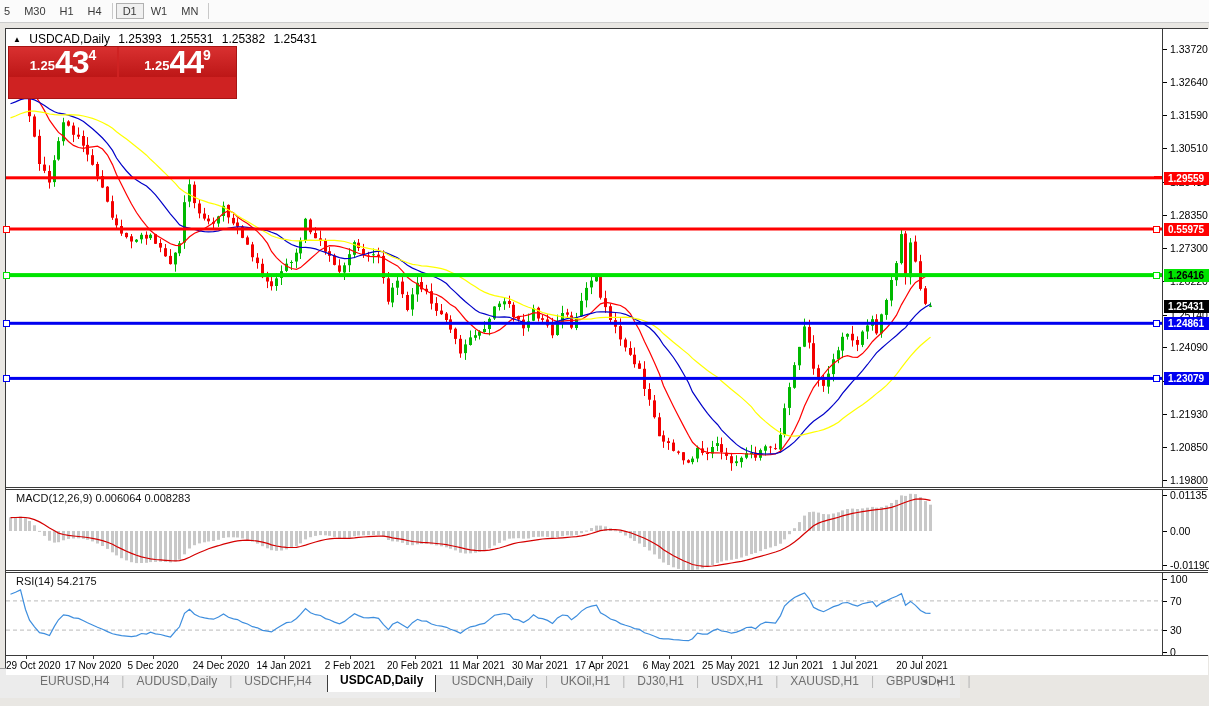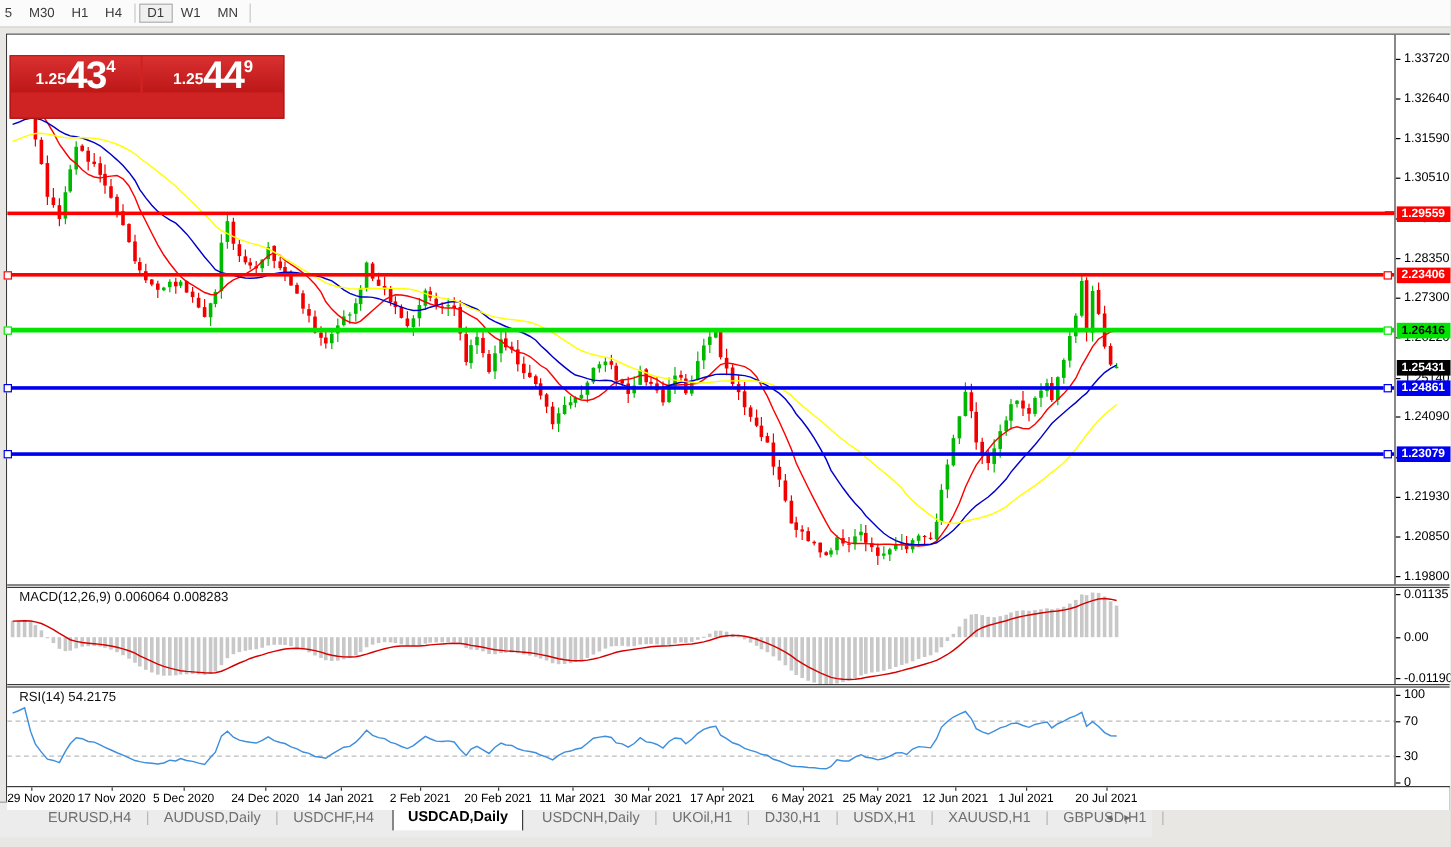--- a/index.html
+++ b/index.html
@@ -721,39 +721,47 @@
       <div class="ptick" style="top: 530px;">-0.011904</div>
       <div class="ptick-dash" style="top: 550px;"></div>
       <div class="ptick" style="top: 544px;">100</div>
       <div class="ptick-dash" style="top: 572px;"></div>
       <div class="ptick" style="top: 566px;">70</div>
       <div class="ptick-dash" style="top: 601px;"></div>
       <div class="ptick" style="top: 595px;">30</div>
       <div class="ptick-dash" style="top: 623px;"></div>
       <div class="ptick" style="top: 617px;">0</div>
       <div class="ptag" style="top: 143px; background: rgb(255, 0, 0); color: rgb(255, 255, 255);">1.29559</div>
-      <div class="ptag" style="top: 194px; background: rgb(255, 0, 0); color: rgb(255, 255, 255);">2.23406</div>
+      <div class="ptag" style="top: 194px; background: rgb(255, 0, 0); color: rgb(255, 255, 255);">0.55975</div>
       <div class="ptag" style="top: 240px; background: rgb(0, 228, 0); color: rgb(0, 0, 0);">1.26416</div>
       <div class="ptag" style="top: 288px; background: rgb(0, 0, 240); color: rgb(255, 255, 255);">1.24861</div>
       <div class="ptag" style="top: 343px; background: rgb(0, 0, 240); color: rgb(255, 255, 255);">1.23079</div>
       <div class="ptag" style="top: 271px; background: rgb(0, 0, 0); color: rgb(255, 255, 255);">1.25431</div>
     </div>
 
   <div id="markers">
       <div class="hmark" style="left: 1154px; top: 176.324px; width: 8px; height: 3px; background: rgb(255, 0, 0);"></div>
       <div class="hmark" style="left: 3px; top: 225.5px; width: 7px; height: 7px; background: rgb(255, 255, 255); border: 1px solid rgb(255, 0, 0);"></div>
       <div class="hmark" style="left: 1153px; top: 225.5px; width: 7px; height: 7px; background: rgb(255, 255, 255); border: 1px solid rgb(255, 0, 0);"></div>
       <div class="hmark" style="left: 3px; top: 271.63px; width: 7px; height: 7px; background: rgb(255, 255, 255); border: 1px solid rgb(0, 228, 0);"></div>
       <div class="hmark" style="left: 1153px; top: 271.63px; width: 7px; height: 7px; background: rgb(255, 255, 255); border: 1px solid rgb(0, 228, 0);"></div>
       <div class="hmark" style="left: 3px; top: 319.772px; width: 7px; height: 7px; background: rgb(255, 255, 255); border: 1px solid rgb(0, 0, 240);"></div>
       <div class="hmark" style="left: 1153px; top: 319.772px; width: 7px; height: 7px; background: rgb(255, 255, 255); border: 1px solid rgb(0, 0, 240);"></div>
       <div class="hmark" style="left: 3px; top: 374.943px; width: 7px; height: 7px; background: rgb(255, 255, 255); border: 1px solid rgb(0, 0, 240);"></div>
       <div class="hmark" style="left: 1153px; top: 374.943px; width: 7px; height: 7px; background: rgb(255, 255, 255); border: 1px solid rgb(0, 0, 240);"></div>
     </div>
 
+  <div class="chart-title">
+    <span class="tri">▲</span>
+    <span class="v">USDCAD,Daily</span>
+    <span class="v">1.25393</span>
+    <span class="v">1.25531</span>
+    <span class="v">1.25382</span>
+    <span class="v">1.25431</span>
+  </div>
 
   <div class="trade-panel">
     <div class="tp-row2">
       <div class="tp-price left">
         <span class="small">1.25</span>
         <span class="big">43</span>
         <span class="sup">4</span>
       </div>
       <div class="tp-price right">
         <span class="small">1.25</span>
@@ -768,21 +776,21 @@
     <span>0.006064</span>
     <span>0.008283</span>
   </div>
   <div class="ind-label" style="left:16px;top:575px">
     <span>RSI(14)</span>
     <span>54.2175</span>
   </div>
 
   <div class="date-strip" id="date-strip">
       <div class="dtick" style="left: 20px;"></div>
-      <div class="dlabel" style="left: 0px; text-align: left;">29 Nov 2020</div>
+      <div class="dlabel" style="left: 0px; text-align: left;">29 Oct 2020</div>
       <div class="dtick" style="left: 87px;"></div>
       <div class="dlabel" style="left: 47px; ">17 Nov 2020</div>
       <div class="dtick" style="left: 147px;"></div>
       <div class="dlabel" style="left: 107px; text-align: center;">5 Dec 2020</div>
       <div class="dtick" style="left: 215px;"></div>
       <div class="dlabel" style="left: 175px; text-align: center;">24 Dec 2020</div>
       <div class="dtick" style="left: 278px;"></div>
       <div class="dlabel" style="left: 238px; ">14 Jan 2021</div>
       <div class="dtick" style="left: 344px;"></div>
       <div class="dlabel" style="left: 304px; text-align: center;">2 Feb 2021</div>

